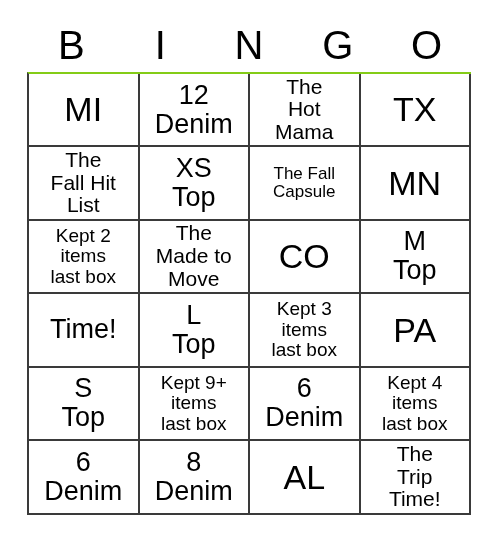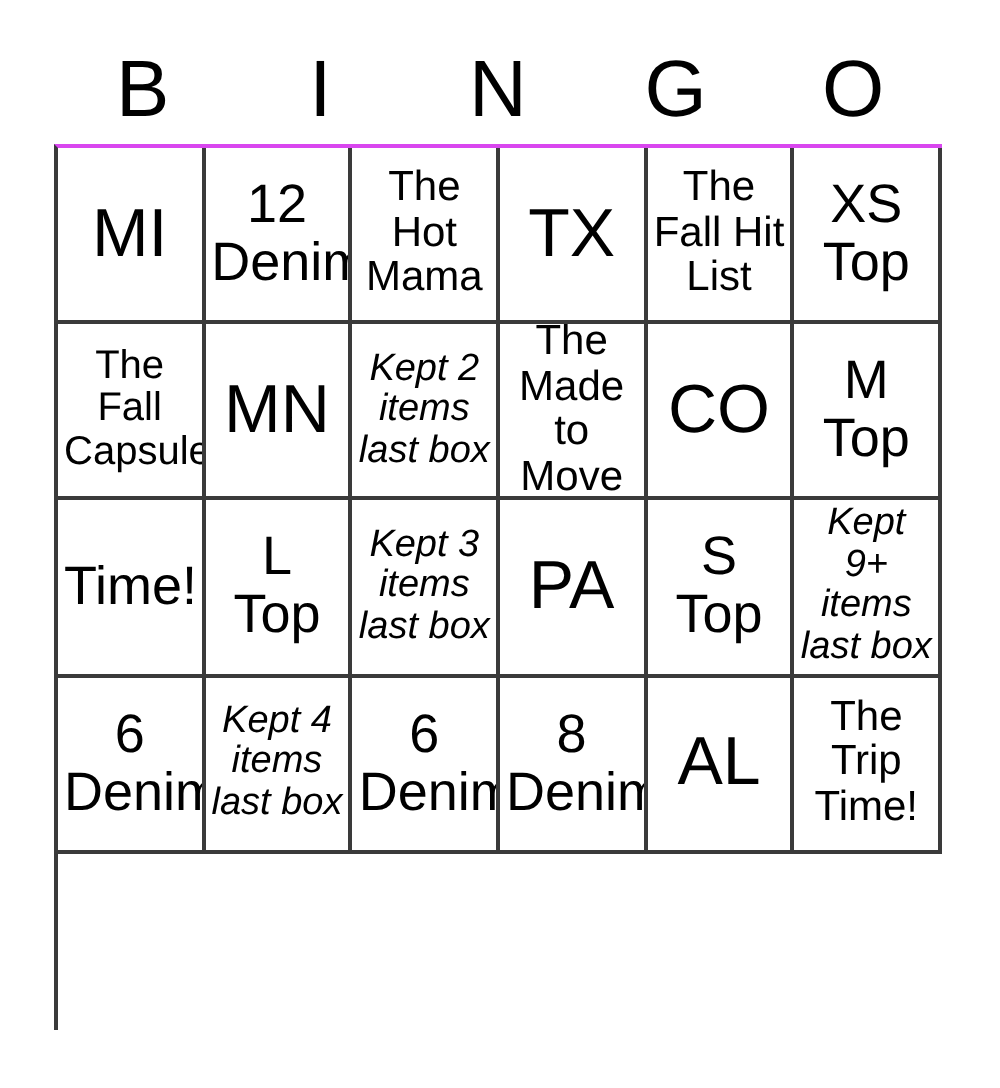--- a/index.html
+++ b/index.html
@@ -45,23 +45,23 @@
   }
 
   
   .bingo-grid {
     position: absolute;
     left: 27px;
     top: 72px;
     width: 444px;
     height: 443px;
     display: grid;
-    grid-template-columns: repeat(6, 1fr);
+    grid-template-columns: repeat(4, 1fr);
     grid-template-rows: repeat(5, 1fr);
-    border-top: 2px solid #d946ef;
+    border-top: 2px solid #84cc16;
     border-left: 2px solid #3a3a3a;
     box-sizing: border-box;
     background: #ffffff;
   }
 
   .bingo-cell {
     border-right: 2px solid #3a3a3a;
     border-bottom: 2px solid #3a3a3a;
     box-sizing: border-box;
     display: flex;
@@ -78,22 +78,22 @@
     width: 100%;
     line-height: 1.08;
     white-space: pre-line;
     word-break: normal;
   }
 
   
   .size-xl .cell-text { font-size: 34px; }
   .size-lg .cell-text { font-size: 27px; }
   .size-md .cell-text { font-size: 21px; }
-  .size-sm .cell-text { font-size: 19px; font-style: italic; }
-  .size-xs .cell-text { font-size: 20px; }
+  .size-sm .cell-text { font-size: 19px; }
+  .size-xs .cell-text { font-size: 17px; }
 </style>
 </head>
 <body>
 
 <div class="card">
 
   <div class="bingo-header" id="bingo-header">
       <div class="header-letter">B</div>
       <div class="header-letter">I</div>
       <div class="header-letter">N</div>

